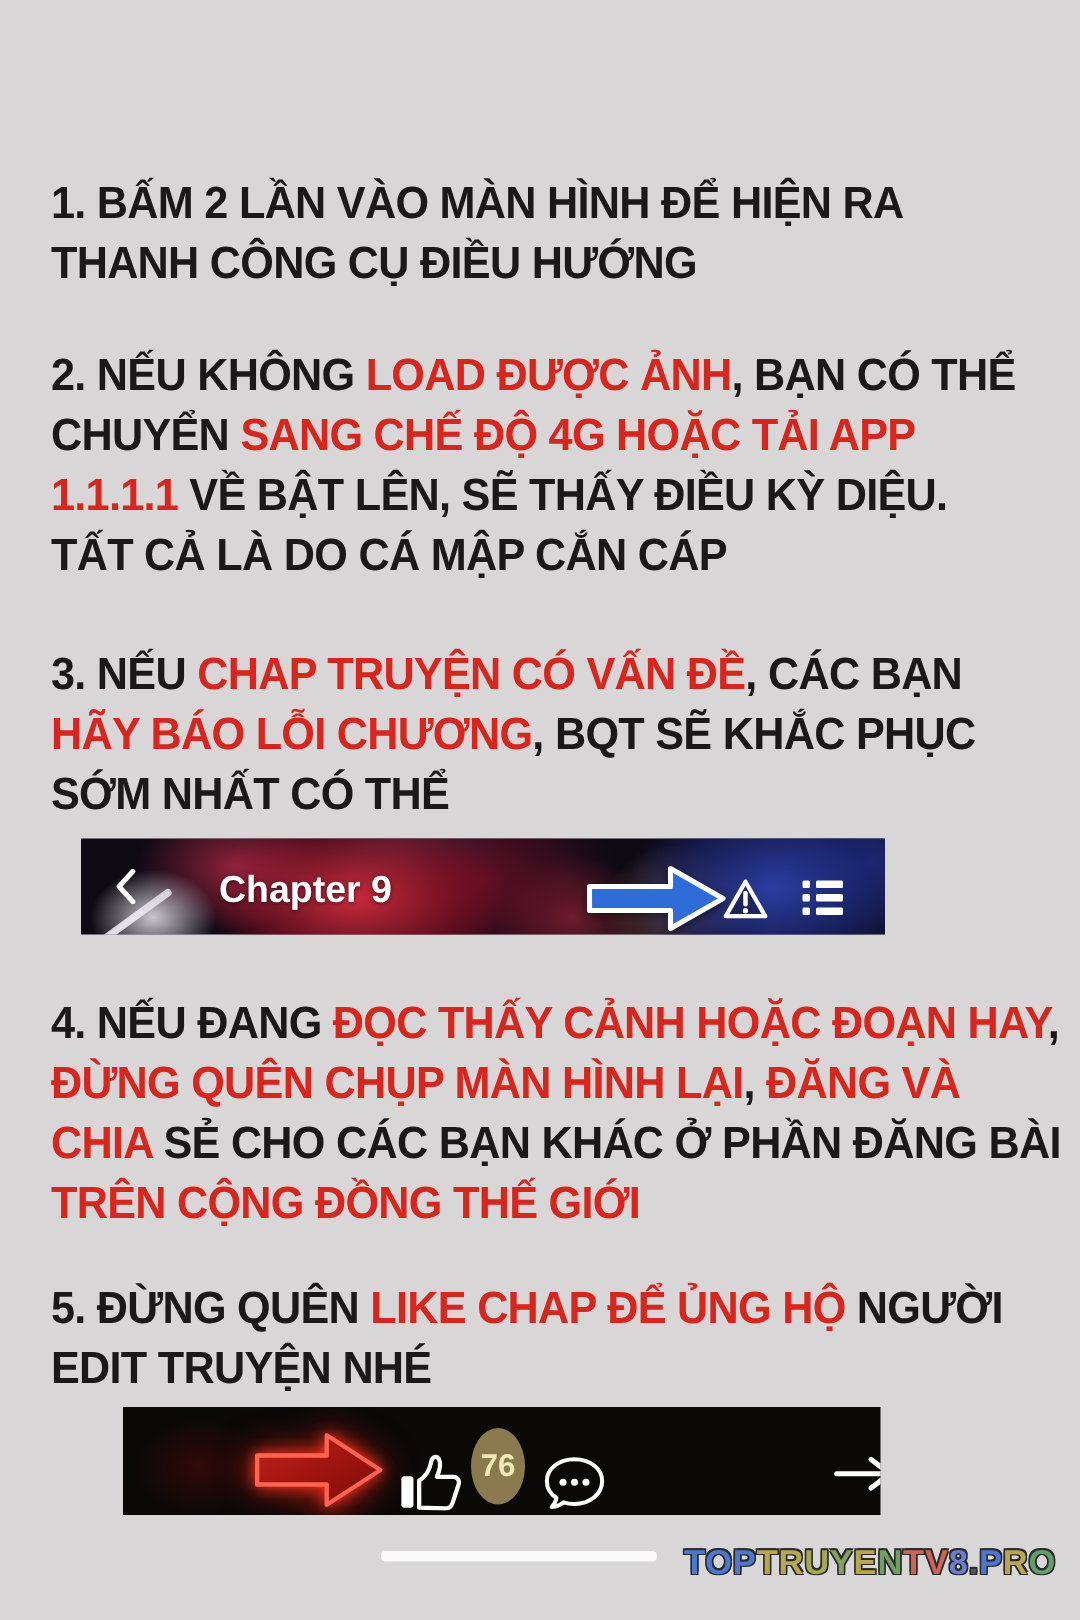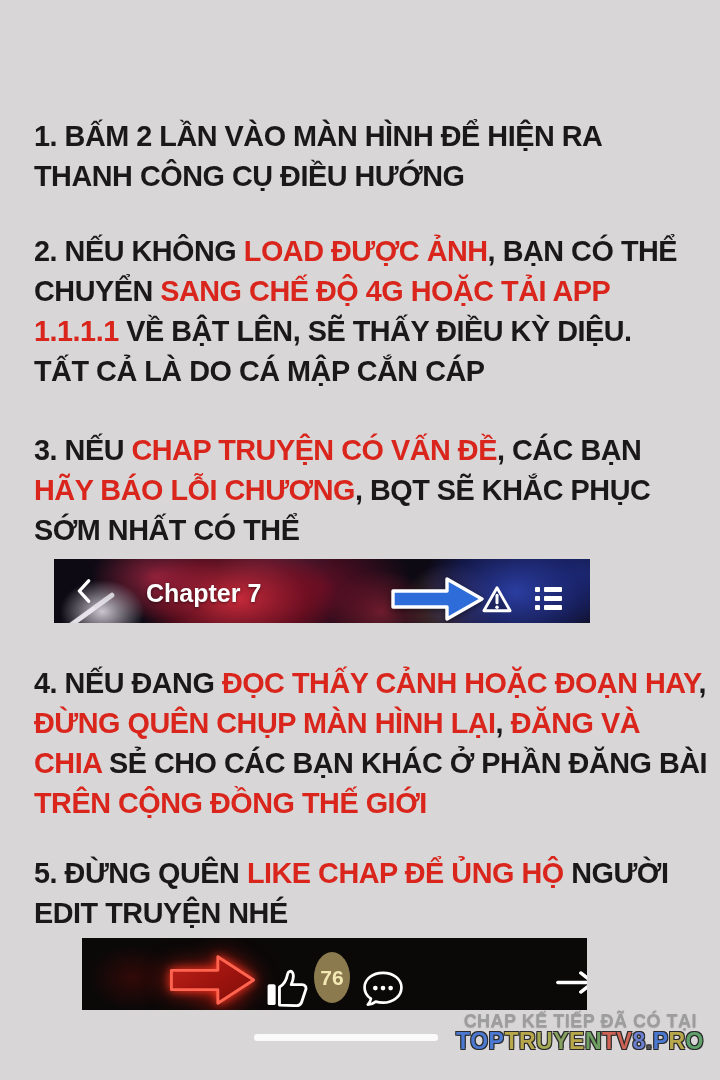--- a/index.html
+++ b/index.html
@@ -131,21 +131,21 @@
     </div>
 
   <div class="chapter-bar">
     <i class="cb-streak s1"></i>
     <i class="cb-streak s2"></i>
 
     <svg class="cb-back" viewBox="0 0 16 26">
       <polyline points="13,2 3,13 13,24" fill="none" stroke="#ffffff" stroke-width="3.6" stroke-linecap="round" stroke-linejoin="round"></polyline>
     </svg>
 
-    <p class="cb-title">Chapter 7</p>
+    <p class="cb-title">Chapter 9</p>
 
     <svg class="cb-arrow" viewBox="0 0 94 50">
       <polygon points="2,17 56,17 56,5 91,25 56,45 56,33 2,33" fill="#2e6cd9" stroke="#ffffff" stroke-width="3.4" stroke-linejoin="round"></polygon>
     </svg>
 
     <svg class="cb-warning" viewBox="0 0 32 30">
       <path d="M16 2.5 L30 27 H2 Z" fill="rgba(12,12,22,.3)" stroke="#ffffff" stroke-width="3" stroke-linejoin="round"></path>
       <line x1="16" y1="10.5" x2="16" y2="18.5" stroke="#ffffff" stroke-width="3.2" stroke-linecap="round"></line>
       <circle cx="16" cy="23.2" r="1.9" fill="#ffffff"></circle>
     </svg>
@@ -193,16 +193,15 @@
     </svg>
 
     <svg class="ab-next" viewBox="0 0 44 26">
       <line x1="3" y1="13" x2="39" y2="13" stroke="#ffffff" stroke-width="3.6" stroke-linecap="round"></line>
       <polyline points="27,3 40,13 27,23" fill="none" stroke="#ffffff" stroke-width="3.6" stroke-linecap="round" stroke-linejoin="round"></polyline>
     </svg>
   </div>
 
   <div class="progress-strip"></div>
 
-  <div class="wm1">CHAP KẾ TIẾP ĐÃ CÓ TẠI</div>
   <div class="wm2"><span style="color: rgb(75, 121, 210);">T</span><span style="color: rgb(75, 121, 210);">O</span><span style="color: rgb(75, 121, 210);">P</span><span style="color: rgb(185, 168, 75);">T</span><span style="color: rgb(185, 168, 75);">R</span><span style="color: rgb(163, 168, 82);">U</span><span style="color: rgb(134, 160, 96);">Y</span><span style="color: rgb(185, 168, 75);">E</span><span style="color: rgb(111, 159, 98);">N</span><span style="color: rgb(207, 100, 86);">T</span><span style="color: rgb(207, 100, 86);">V</span><span style="color: rgb(107, 127, 208);">8</span><span style="color: rgb(85, 85, 85);">.</span><span style="color: rgb(75, 121, 210);">P</span><span style="color: rgb(185, 168, 75);">R</span><span style="color: rgb(95, 160, 107);">O</span></div>
 
 </div>
 
 </body></html>

